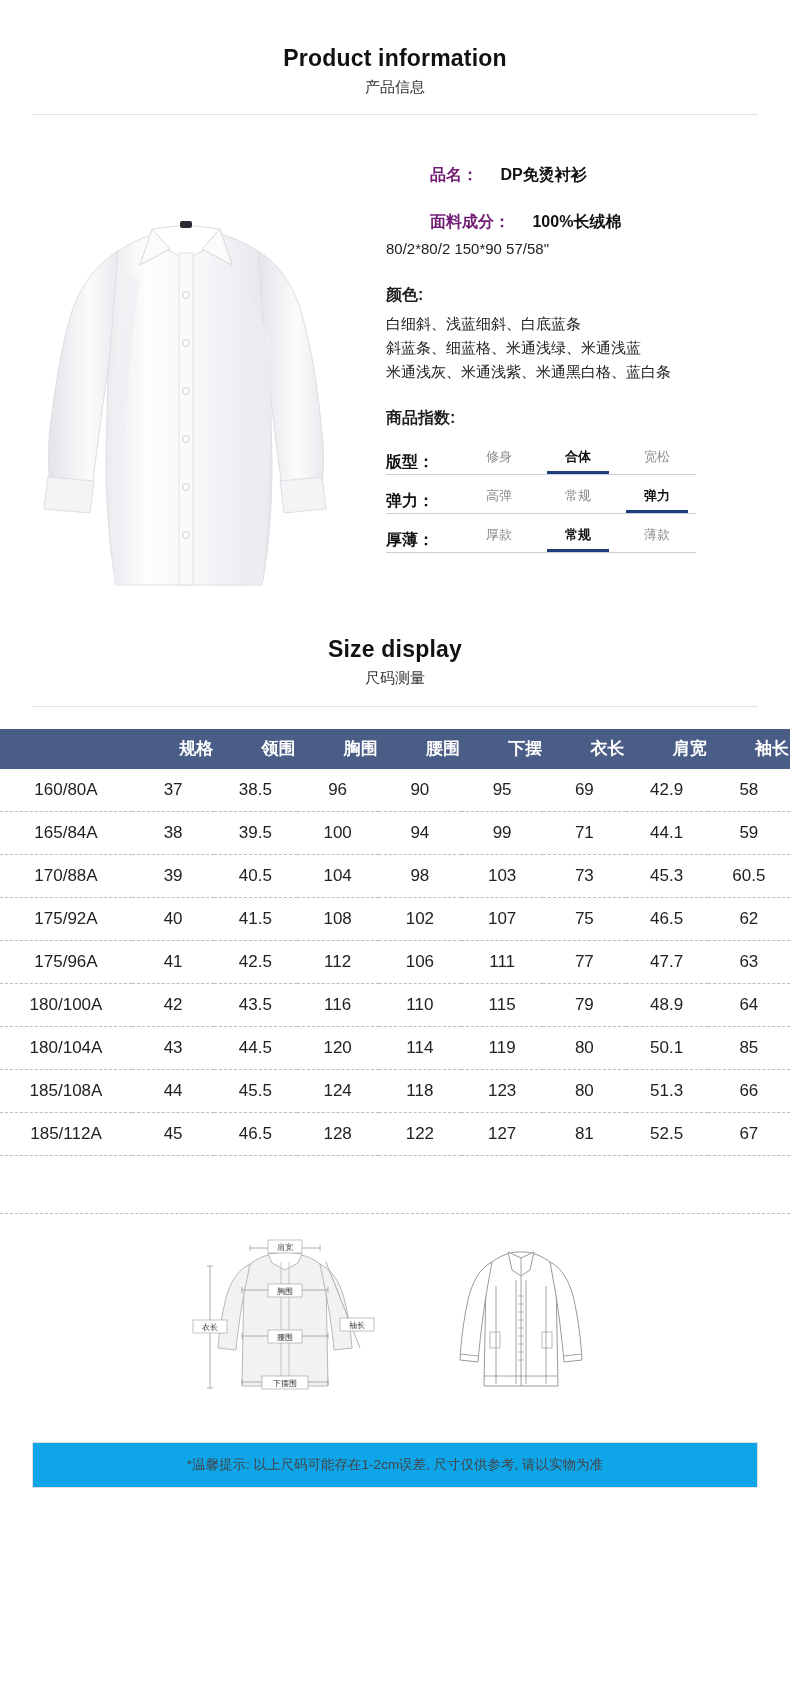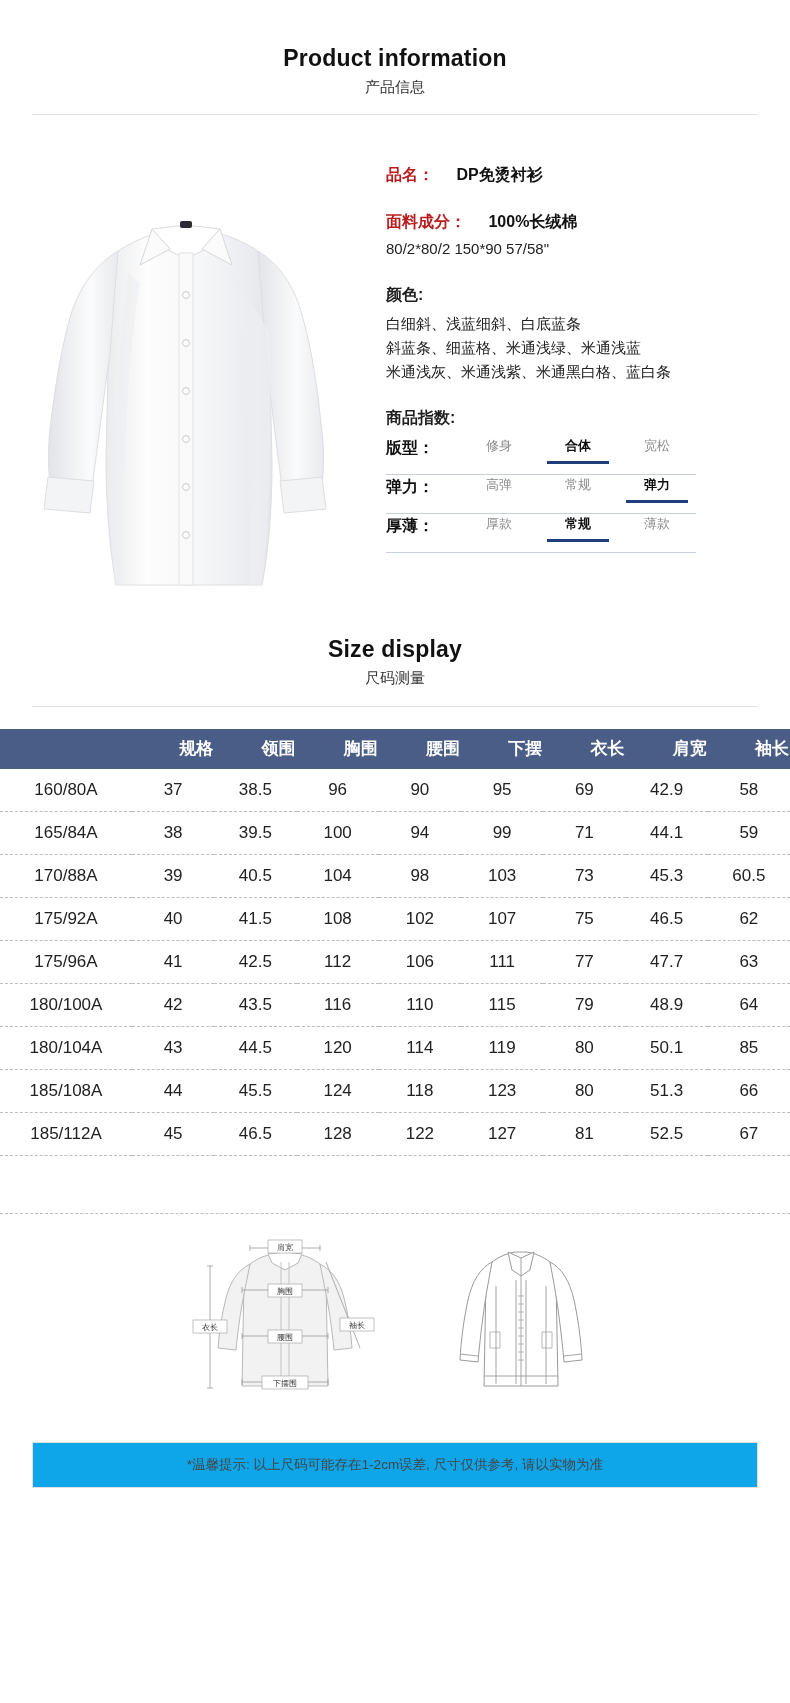--- a/index.html
+++ b/index.html
@@ -62,21 +62,22 @@
     padding: 30px 30px 0 16px;
     font-size: 16px;
     color: #1f1f1f;
   }
   .spec-row {
     margin-bottom: 22px;
     line-height: 1.55;
   }
   .spec-row .label {
     font-weight: bold;
-    color: #b91c1c;
+    color: #701a75;
+    margin-left: 44px;
   }
   .spec-row .value {
     font-weight: bold;
     color: #111;
     margin-left: 18px;
     text-align: right;
   }
   .spec-sub {
     font-size: 15px;
     color: #222;
@@ -92,21 +93,21 @@
   .index-title {
     font-weight: bold;
     font-size: 16px;
     margin-bottom: 6px;
   }
   .index-table {
     width: 310px;
   }
   .index-row {
     display: flex;
-    align-items: flex-start;
+    align-items: flex-end;
     border-bottom: 1px solid #c9cfdb;
     height: 38px;
   }
   .index-row .ik {
     width: 74px;
     font-weight: bold;
     font-size: 16px;
     color: #111;
   }
   .index-opts {

